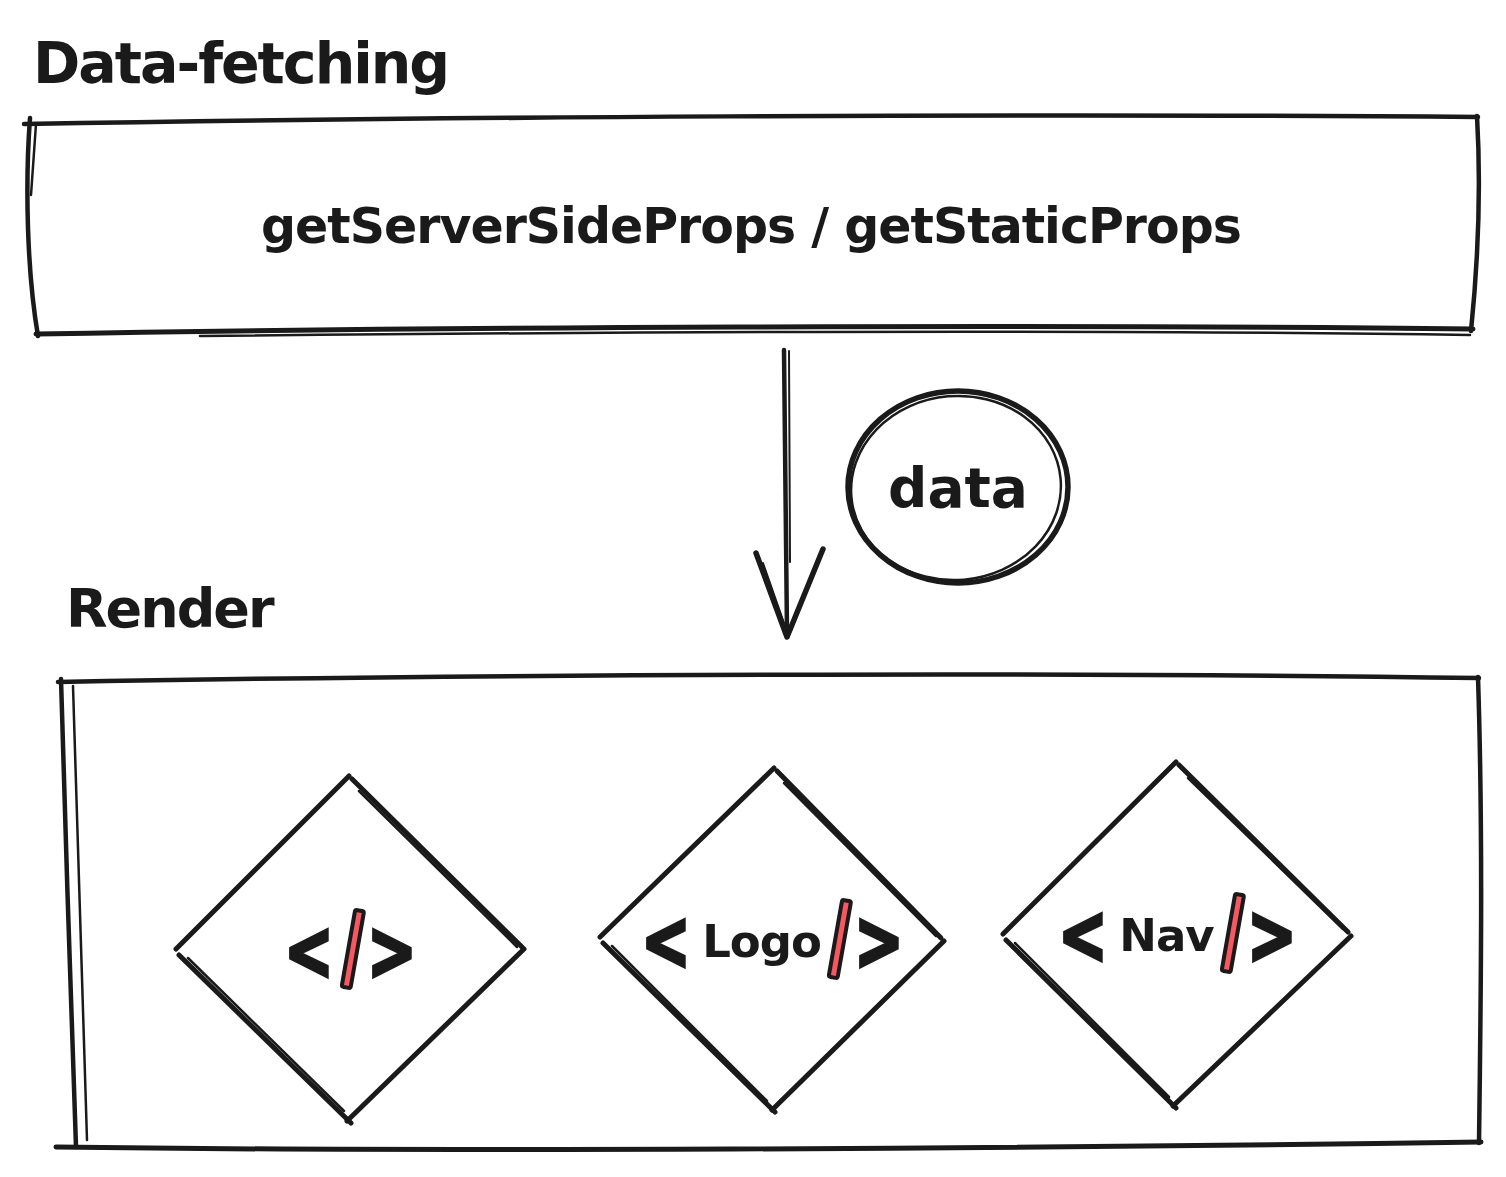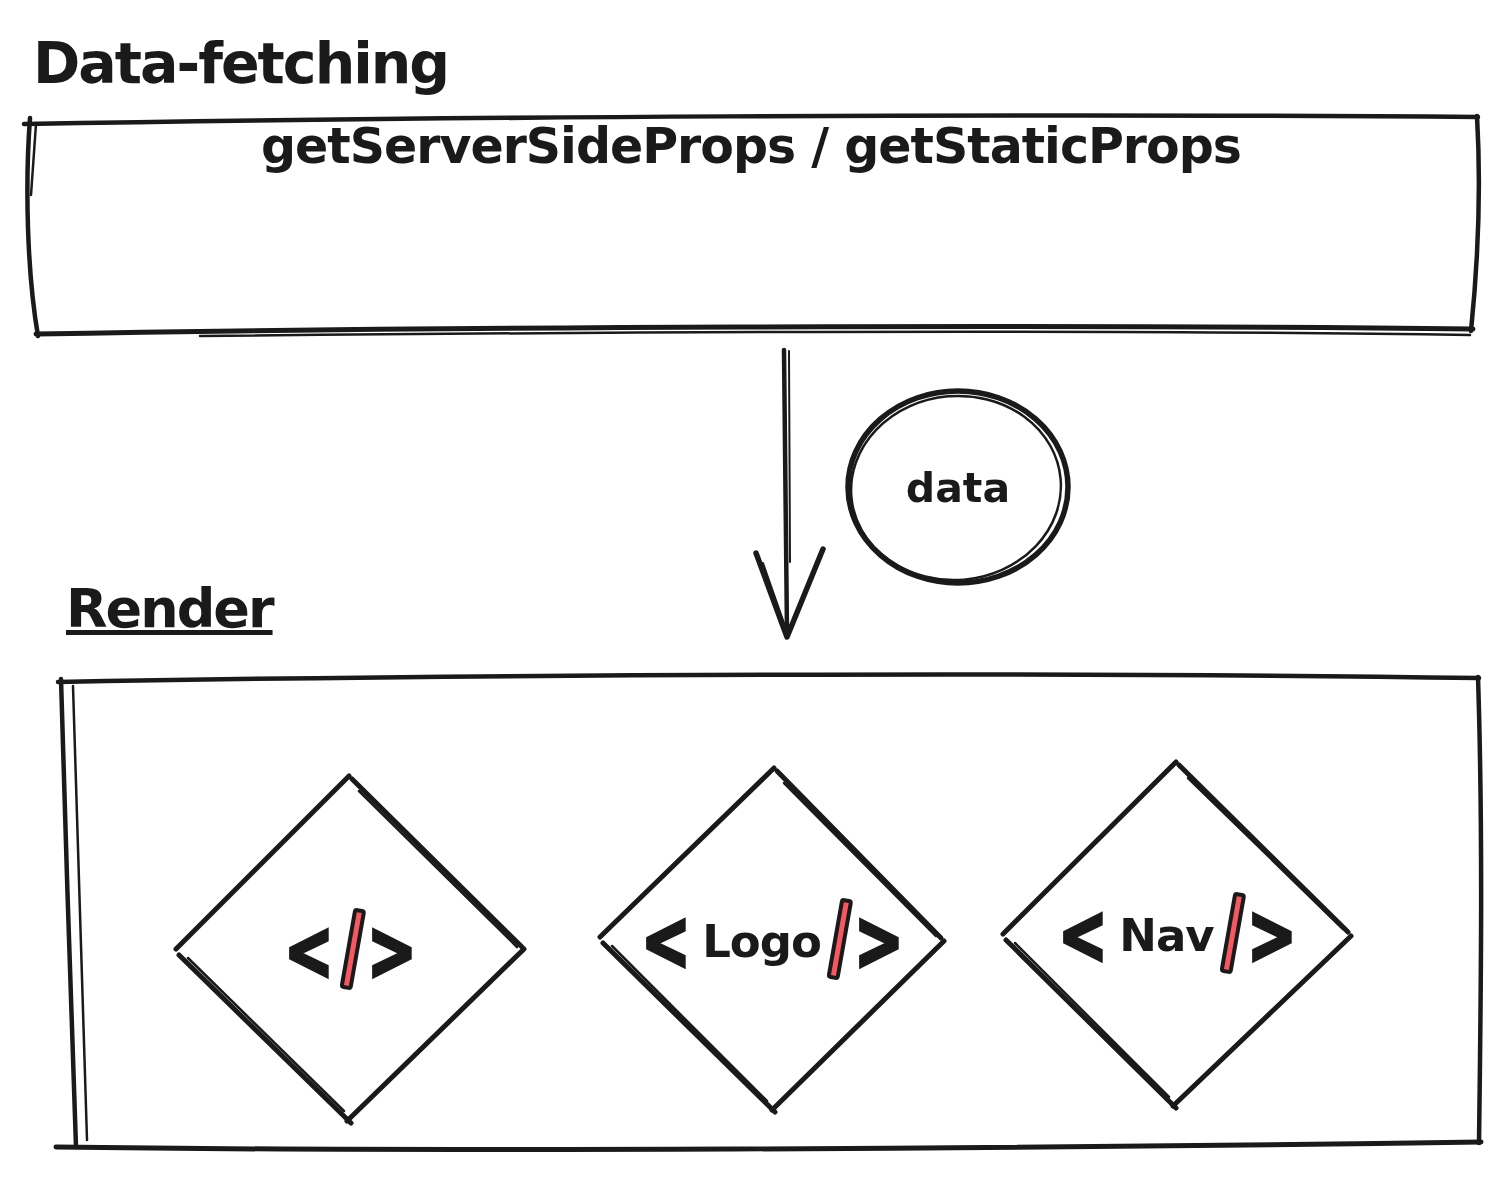--- a/index.html
+++ b/index.html
@@ -32,33 +32,33 @@
     stroke-linejoin: round;
   }
   .abs { position: absolute; }
   .section-title {
     font-weight: 700;
     letter-spacing: -2px;
     color: var(--ink);
     white-space: nowrap;
   }
   .title-fetch { left: 33px; top: 30px; font-size: 57px; }
-  .title-render { left: 66px; top: 577px; font-size: 54px; text-decoration: underline; }
+  .title-render { left: 66px; top: 577px; font-size: 54px; }
   .box1-label-wrap {
     left: 25px; top: 118px; width: 1452px; height: 216px;
-    display: flex; justify-content: center;
+    display: flex; align-items: center; justify-content: center;
   }
   .box1-label {
     font-size: 49px; font-weight: 700; letter-spacing: -1px; white-space: nowrap;
   }
   .data-label-wrap {
     left: 848px; top: 434px; width: 220px; height: 108px;
     display: flex; align-items: center; justify-content: center;
   }
-  .data-label { font-size: 41px; font-weight: 700; letter-spacing: 0px; }
+  .data-label { font-size: 55px; font-weight: 700; letter-spacing: 0px; }
   .tag-wrap {
     display: flex; align-items: center; justify-content: center;
   }
   .tag-avatar { left: 177px; top: 780px; width: 346px; height: 342px; }
   .tag-logo   { left: 601px; top: 770px; width: 342px; height: 342px; }
   .tag-nav    { left: 1003px; top: 762px; width: 348px; height: 346px; }
   .bracket {
     display: inline-block;
     font-size: 64px;
     font-weight: 900;

